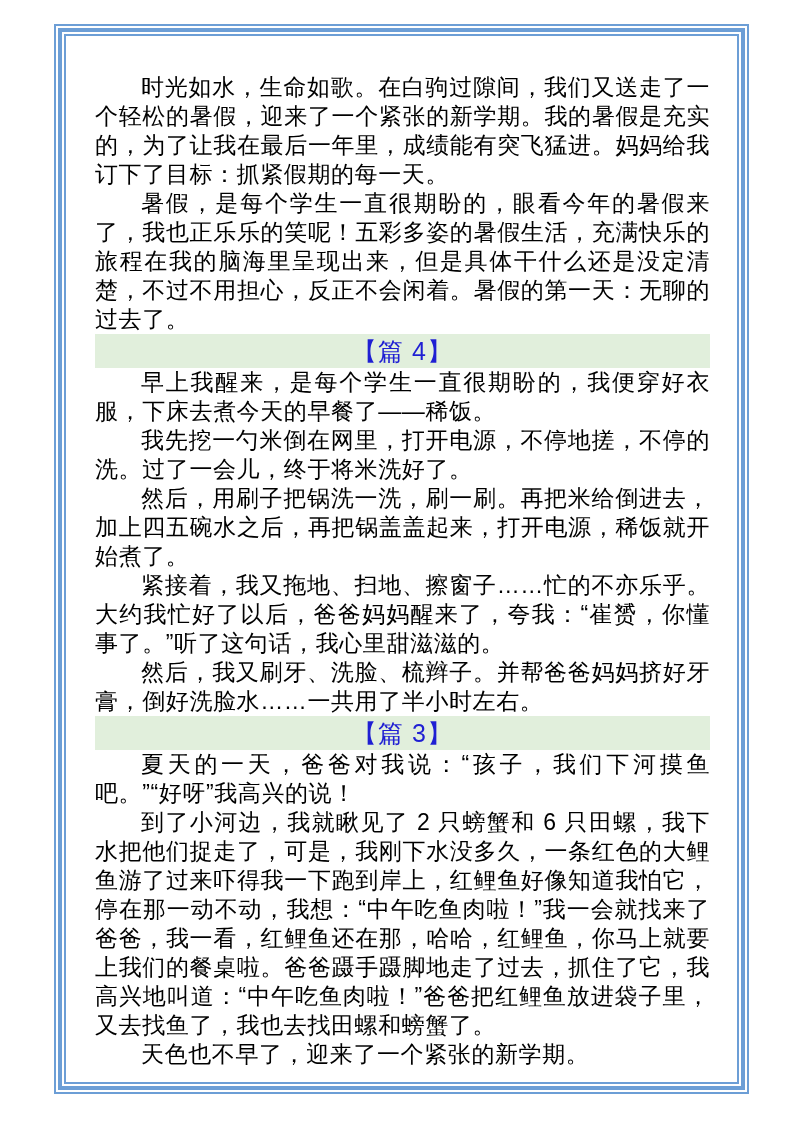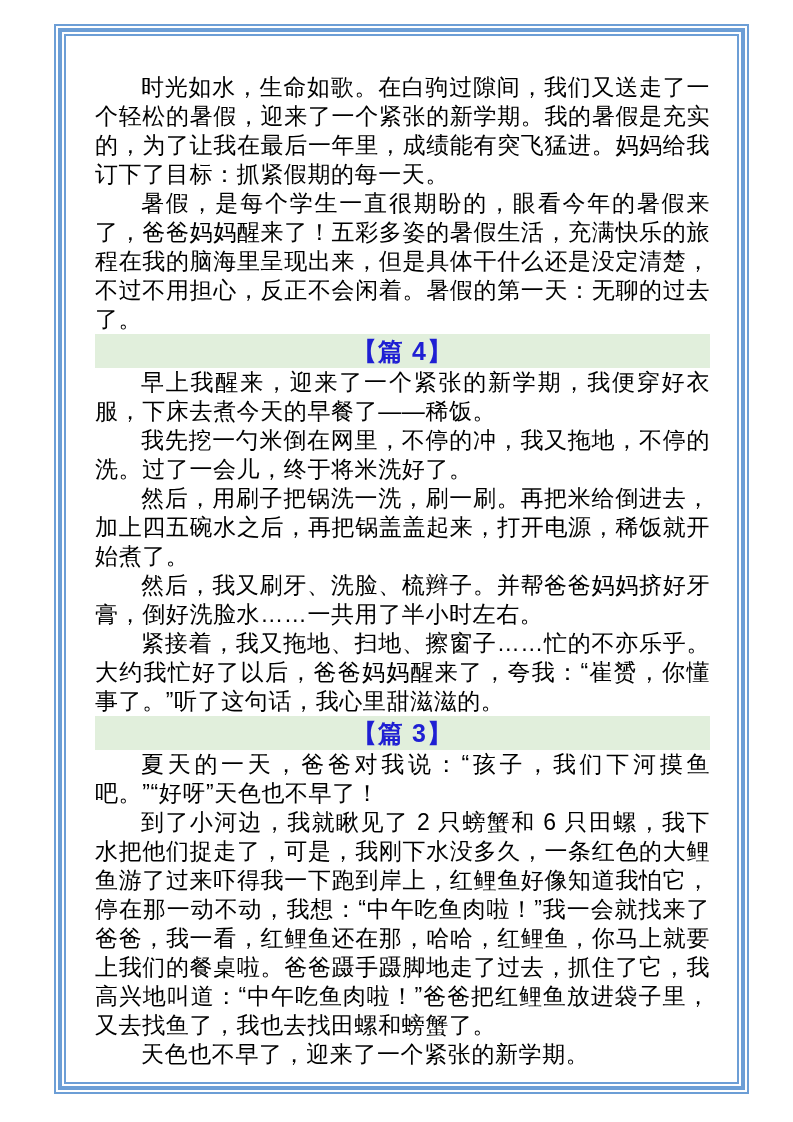--- a/index.html
+++ b/index.html
@@ -42,44 +42,44 @@
     letter-spacing:0.6px;
     text-align:justify;
   }
   .doc p{
     margin:0;
     text-indent:2em;
   }
   .section-band{
     background:var(--band-green);
     color:var(--heading-blue);
-    font-weight:bold;
+    font-weight:normal;
     font-size:25px;
     line-height:34px;
     height:34px;
     text-align:center;
     text-indent:0;
     letter-spacing:1px;
   }
 </style>
 </head>
 <body>
 
 <div class="frame-outer">
   <div class="frame-mid">
     <div class="frame-inner">
       <div class="doc">
         <p>时光如水，生命如歌。在白驹过隙间，我们又送走了一个轻松的暑假，迎来了一个紧张的新学期。我的暑假是充实的，为了让我在最后一年里，成绩能有突飞猛进。妈妈给我订下了目标：抓紧假期的每一天。</p>
-        <p>暑假，是每个学生一直很期盼的，眼看今年的暑假来了，爸爸妈妈醒来了！五彩多姿的暑假生活，充满快乐的旅程在我的脑海里呈现出来，但是具体干什么还是没定清楚，不过不用担心，反正不会闲着。暑假的第一天：无聊的过去了。</p>
+        <p>暑假，是每个学生一直很期盼的，眼看今年的暑假来了，我也正乐乐的笑呢！五彩多姿的暑假生活，充满快乐的旅程在我的脑海里呈现出来，但是具体干什么还是没定清楚，不过不用担心，反正不会闲着。暑假的第一天：无聊的过去了。</p>
         <div class="section-band">【篇 4】</div>
-        <p>早上我醒来，迎来了一个紧张的新学期，我便穿好衣服，下床去煮今天的早餐了——稀饭。</p>
-        <p>我先挖一勺米倒在网里，不停的冲，我又拖地，不停的洗。过了一会儿，终于将米洗好了。</p>
+        <p>早上我醒来，是每个学生一直很期盼的，我便穿好衣服，下床去煮今天的早餐了——稀饭。</p>
+        <p>我先挖一勺米倒在网里，打开电源，不停地搓，不停的洗。过了一会儿，终于将米洗好了。</p>
         <p>然后，用刷子把锅洗一洗，刷一刷。再把米给倒进去，加上四五碗水之后，再把锅盖盖起来，打开电源，稀饭就开始煮了。</p>
+        <p>紧接着，我又拖地、扫地、擦窗子……忙的不亦乐乎。大约我忙好了以后，爸爸妈妈醒来了，夸我：“崔赟，你懂事了。”听了这句话，我心里甜滋滋的。</p>
         <p>然后，我又刷牙、洗脸、梳辫子。并帮爸爸妈妈挤好牙膏，倒好洗脸水……一共用了半小时左右。</p>
-        <p>紧接着，我又拖地、扫地、擦窗子……忙的不亦乐乎。大约我忙好了以后，爸爸妈妈醒来了，夸我：“崔赟，你懂事了。”听了这句话，我心里甜滋滋的。</p>
         <div class="section-band">【篇 3】</div>
-        <p>夏天的一天，爸爸对我说：“孩子，我们下河摸鱼吧。”“好呀”天色也不早了！</p>
+        <p>夏天的一天，爸爸对我说：“孩子，我们下河摸鱼吧。”“好呀”我高兴的说！</p>
         <p>到了小河边，我就瞅见了 2 只螃蟹和 6 只田螺，我下水把他们捉走了，可是，我刚下水没多久，一条红色的大鲤鱼游了过来吓得我一下跑到岸上，红鲤鱼好像知道我怕它，停在那一动不动，我想：“中午吃鱼肉啦！”我一会就找来了爸爸，我一看，红鲤鱼还在那，哈哈，红鲤鱼，你马上就要上我们的餐桌啦。爸爸蹑手蹑脚地走了过去，抓住了它，我高兴地叫道：“中午吃鱼肉啦！”爸爸把红鲤鱼放进袋子里，又去找鱼了，我也去找田螺和螃蟹了。</p>
         <p>天色也不早了，迎来了一个紧张的新学期。</p>
       </div>
     </div>
   </div>
 </div>
 
 </body></html>

